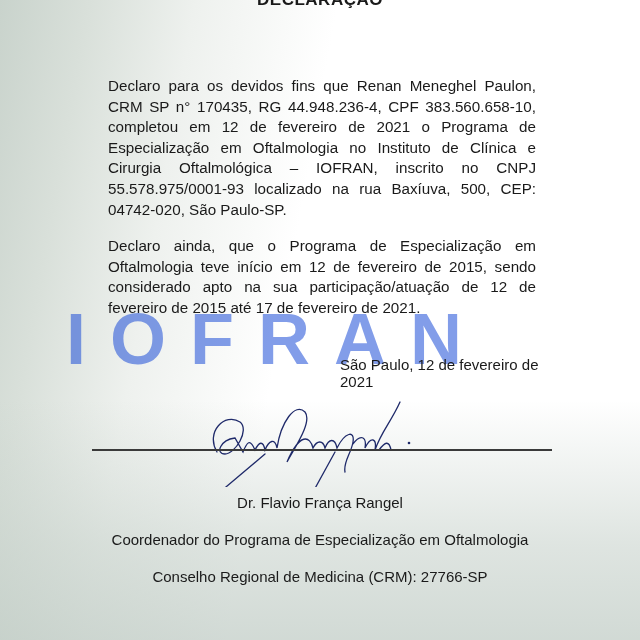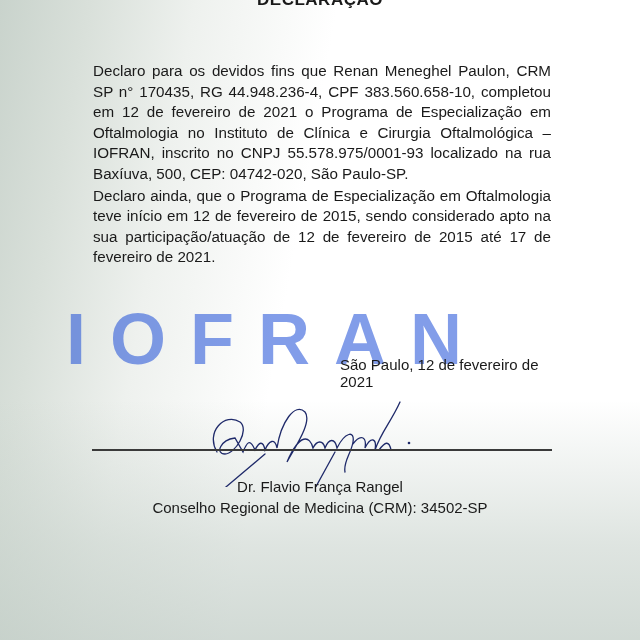--- a/index.html
+++ b/index.html
@@ -20,34 +20,34 @@
     }
     .watermark {
       position:absolute; left:66px; top:303px; font-weight:bold;
       font-size:72px; letter-spacing:24px; color:#1d4ed8; opacity:0.55;
       line-height:1;
     }
     .body {
       position:absolute; left:92px; top:60px; width:460px;
       font-size:15.2px; line-height:20.6px; text-align:justify;
     }
-    .body p { margin:1px; }
+    .body p { margin:16px; }
     .date {
       position:absolute; left:340px; top:356px; width:212px; 
       font-size:15px;
     }
     .sig-line {
       position:absolute; left:92px; top:449px; width:460px; height:1.5px; background:#3a3a3a;
     }
     .signature { position:absolute; left:195px; top:392px; width:230px; height:95px; }
     .signer {
       position:absolute; left:0; width:640px; top:476px; text-align:center;
       font-size:15px; line-height:21px;
     }
-    .signer div { margin:0; }
+    .signer div { margin:16px; }
   </style>
 </head>
 <body>
 
 <div class="shade-bottom"></div>
 
 <div class="watermark">IOFRAN</div>
 
 <div class="title">DECLARAÇÃO</div>
 
@@ -60,14 +60,15 @@
 
 <svg class="signature" viewBox="0 0 230 95">
   <path d="M22 60 C 10 40, 30 20, 45 30 C 55 38, 40 62, 30 62 C 20 62, 25 48, 40 46 L 48 60 C 52 50, 55 46, 60 58 C 64 50, 68 48, 70 58 C 74 48, 80 46, 82 56 C 86 30, 100 10, 110 20 C 118 30, 98 58, 92 70 C 105 40, 115 44, 118 56 C 122 48, 128 48, 130 56 C 134 46, 140 46, 142 56 C 150 40, 160 38, 158 50 C 156 62, 148 70, 150 80 M 158 52 C 165 42, 172 44, 170 56 C 176 44, 182 46, 180 58 C 186 40, 196 30, 205 10 M 184 58 C 190 50, 194 48, 196 58 M 70 62 L 25 100 M 140 60 L 118 100" fill="none" stroke="#1f2a6a" stroke-width="1.3" stroke-linecap="round"></path>
   <circle cx="214" cy="51" r="1.3" fill="#1f2a6a"></circle>
 </svg>
 
 <div class="sig-line"></div>
 
 <div class="signer">
   <div>Dr. Flavio França Rangel</div>
-  <div>Conselho Regional de Medicina (CRM): 34502-SP</div>
+  <div>Coordenador do Programa de Especialização em Oftalmologia</div>
+  <div>Conselho Regional de Medicina (CRM): 27766-SP</div>
 </div>
 
 </body></html>

